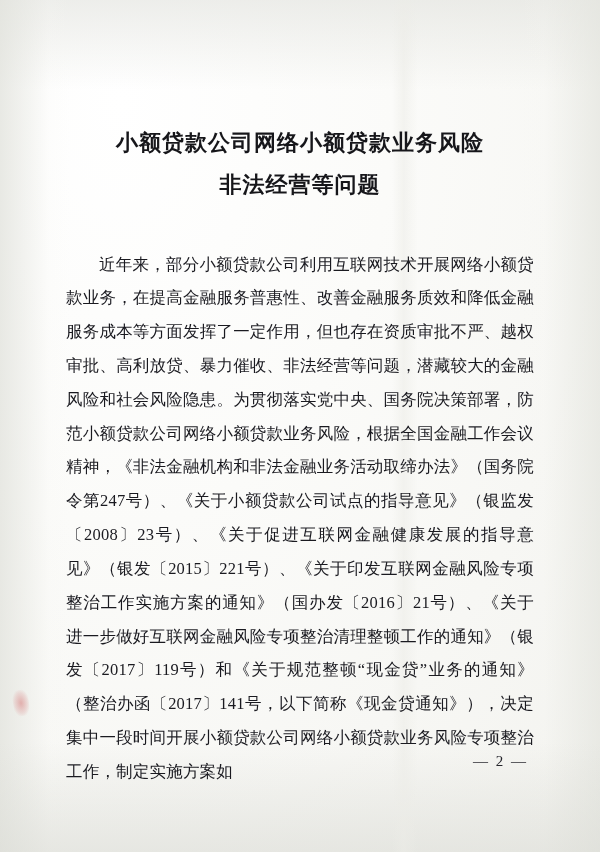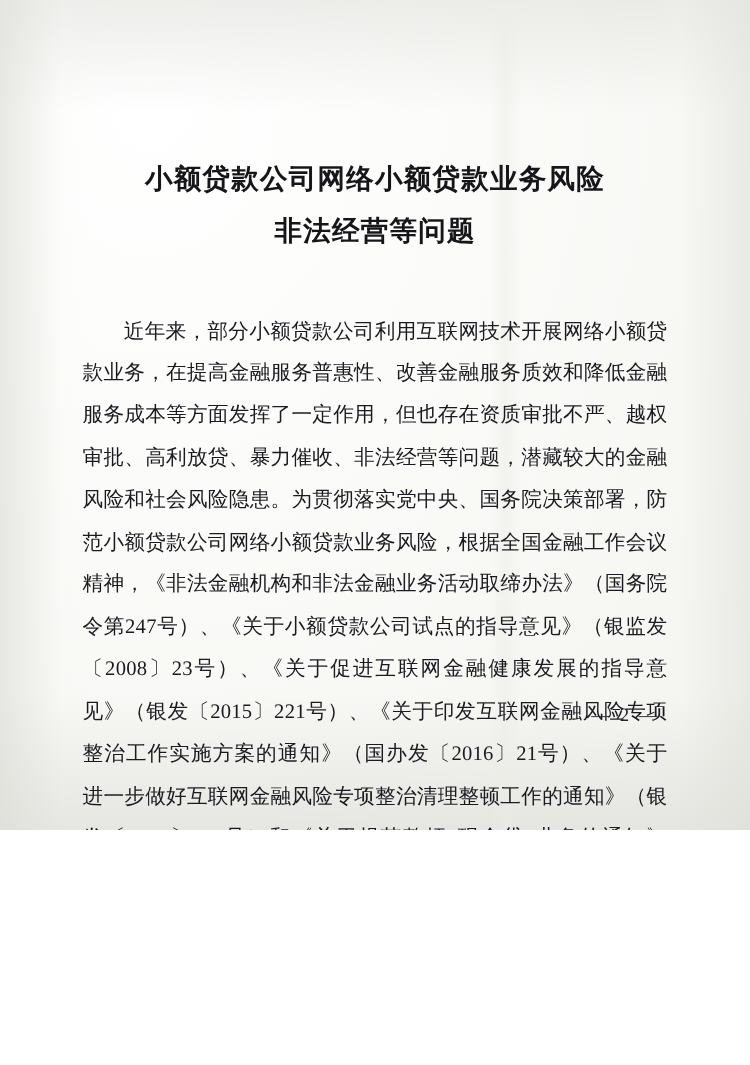--- a/index.html
+++ b/index.html
@@ -10,21 +10,21 @@
   body {
     width: 600px;
     height: 852px;
     overflow: hidden;
     font-family: "Liberation Serif", "DejaVu Serif", serif;
   }
 
   #page {
     position: relative;
     width: 600px;
-    height: 664px;
+    height: 852px;
     background:
       radial-gradient(ellipse at 20% 12%, #ffffff 0%, #fbfbf9 40%, #f3f3ef 100%),
       linear-gradient(180deg, #fdfdfb 0%, #f6f6f2 55%, #eeeeea 100%);
     overflow: hidden;
   }
 
   
   .shade-left {
     position: absolute;
     top: 0; left: 0;

